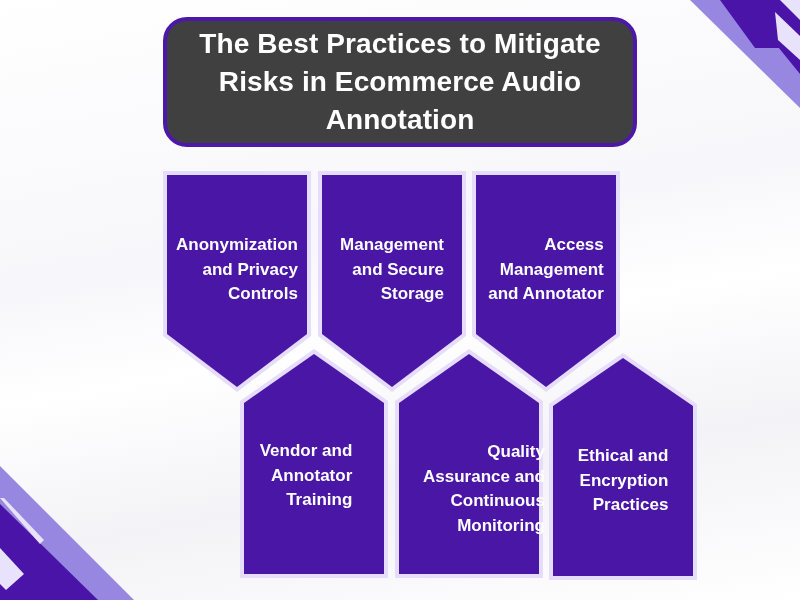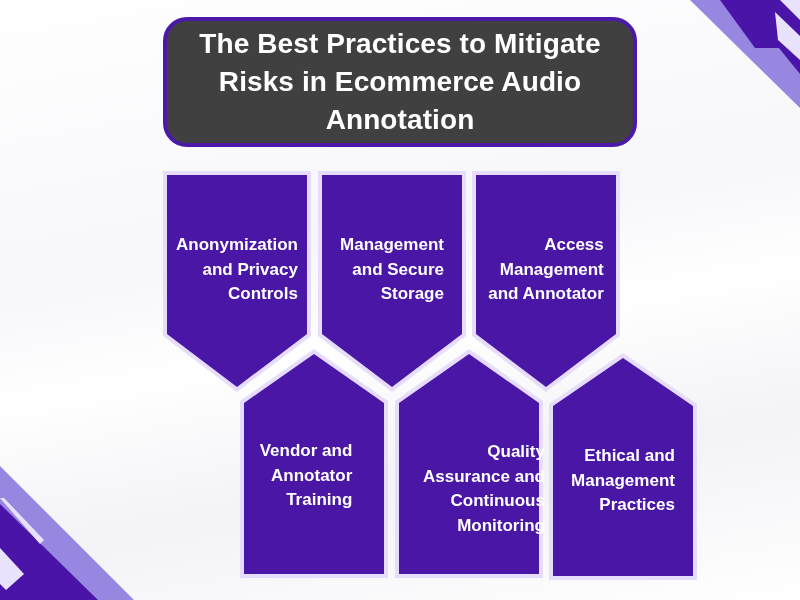--- a/index.html
+++ b/index.html
@@ -92,14 +92,14 @@
 and Annotator</div>
 
 <div class="label" style="left:234px; top:428px; width:144px; height:96px;">Vendor and
 Annotator
 Training</div>
 <div class="label" style="left:412px; top:440px; width:144px; height:98px;">Quality
 Assurance and
 Continuous
 Monitoring</div>
 <div class="label" style="left:551px; top:433px; width:144px; height:96px;">Ethical and
-Management
+Encryption
 Practices</div>
 
 </body></html>

